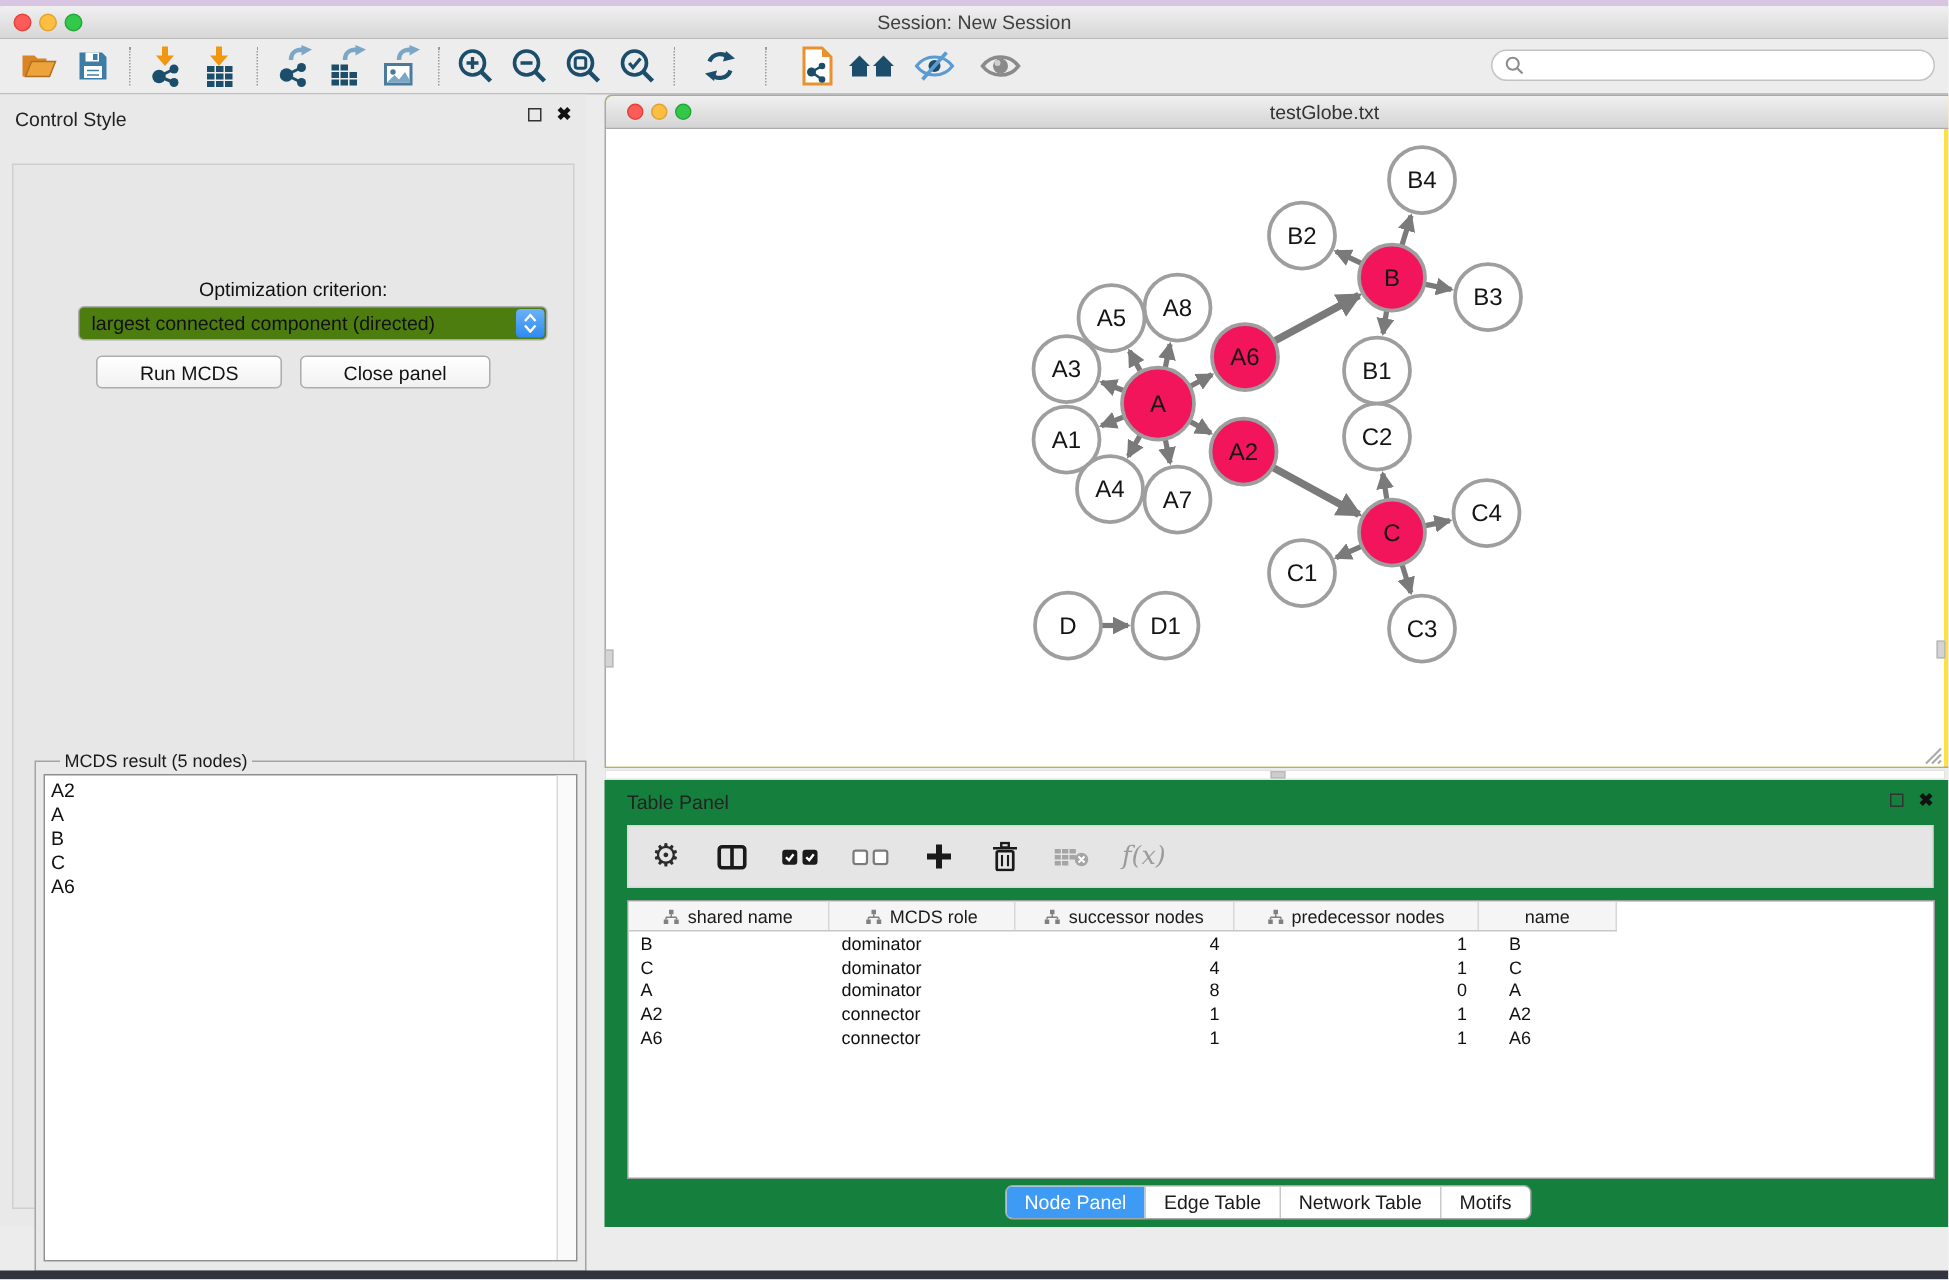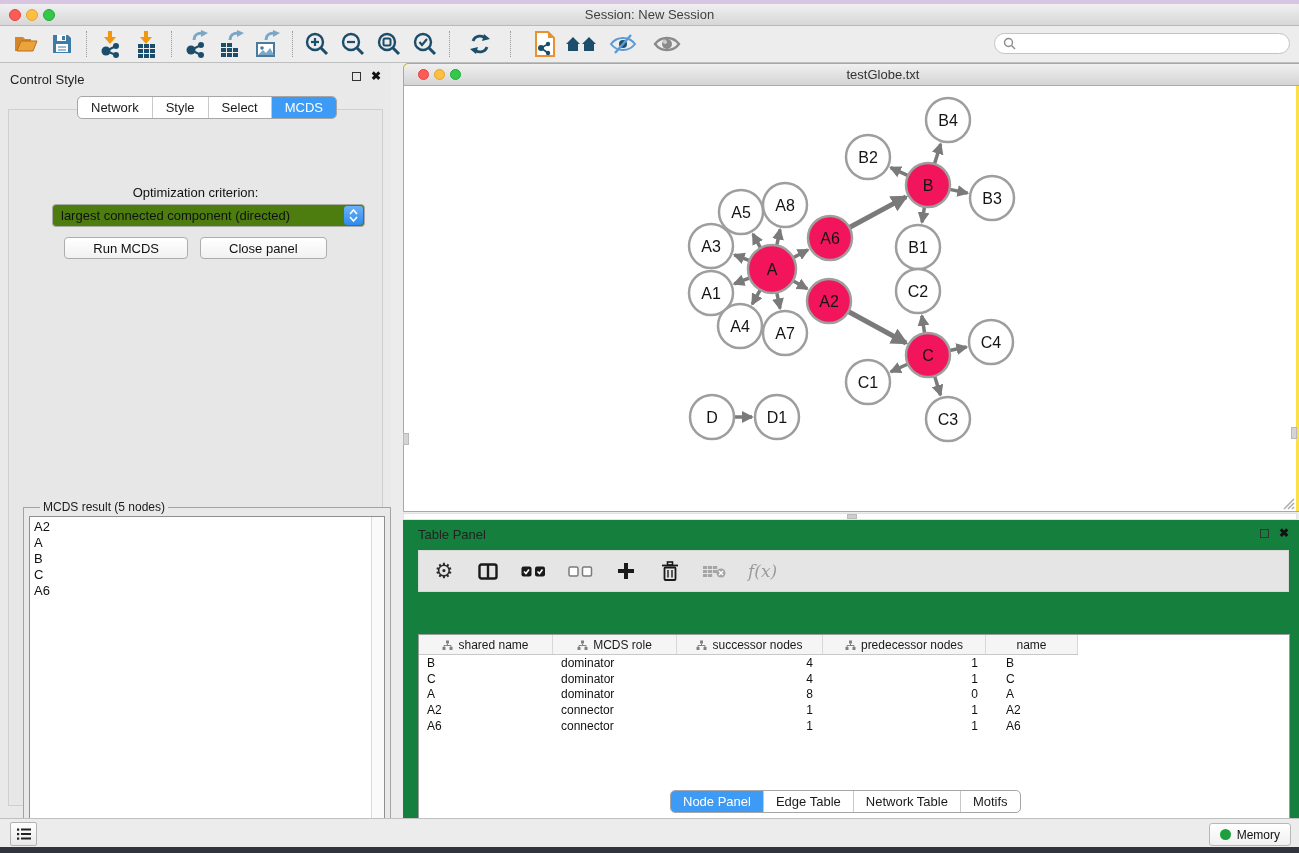--- a/index.html
+++ b/index.html
@@ -94,21 +94,21 @@
 
   
   .table-panel { position:absolute; left:403px; top:520px; width:896px; height:298px; background:#15803d; }
   .table-panel .panel-title { position:absolute; left:15px; top:7px; }
   .tp-toolbar { position:absolute; left:15px; top:30px; width:871px; height:42px; background:#E5E5E5;
     border:1px solid #D8D8D8; display:flex; align-items:center; padding-left:14px; gap:22px; }
   .tp-ico { display:flex; align-items:center; justify-content:center; min-width:22px; height:26px; }
   .gear-glyph { font-size:21px; color:#2B2B2B; line-height:22px; }
   .fx-glyph { font-family:"DejaVu Serif",serif; font-style:italic; font-size:17px; color:#9B9B9B; }
   .node-table { position:absolute; left:15px; top:80px; width:872px; height:186px; background:#fff;
-    border:1px solid #9C9C9C; overflow:hidden;margin-top:34px; }
+    border:1px solid #9C9C9C; overflow:hidden; }
   .nt-header { display:flex; height:20px; background:#F5F5F5; border-bottom:1px solid #C8C8C8;
     width:660px; }
   .nt-header .hcell { display:flex; align-items:center; justify-content:center; gap:5px;
     font-size:12px; color:#1A1A1A; border-right:1px solid #D8D8D8; height:100%; }
   .nt-row { display:flex; height:15.7px; align-items:center; }
   .nt-row .cell { font-size:12px; color:#111; white-space:nowrap; overflow:hidden; }
   .tp-tabs { left:267px; top:270px; }
   .tp-tabs .seg-item { padding:3px 12px; }
 
   
@@ -325,26 +325,20 @@
               <div>A2</div>
               <div>A</div>
               <div>B</div>
               <div>C</div>
               <div>A6</div>
             </div>
           <div class="mcds-scroll"></div>
         </div>
       </fieldset>
     </div>
-    <div class="seg cp-tabs">
-        <span class="seg-item">Network</span>
-        <span class="seg-item">Style</span>
-        <span class="seg-item">Select</span>
-        <span class="seg-item active">MCDS</span>
-      </div>
   </div>
 
   <div class="net-window">
     <div class="net-titlebar">
       <span class="tl2 red"></span>
       <span class="tl2 yellow"></span>
       <span class="tl2 green"></span>
       <div class="title">testGlobe.txt</div>
     </div>
     <div class="net-canvas">
@@ -592,35 +586,15 @@
         </div>
     </div>
     <div class="seg tp-tabs">
         <span class="seg-item active">Node Panel</span>
         <span class="seg-item">Edge Table</span>
         <span class="seg-item">Network Table</span>
         <span class="seg-item">Motifs</span>
       </div>
   </div>
 
-  <div class="statusbar">
-    <div class="status-list-btn">
-      <svg width="16" height="16" viewBox="0 0 16 16">
-          <g stroke="#222" stroke-width="2">
-            <line x1="5" y1="3.5" x2="15" y2="3.5"></line>
-            <line x1="5" y1="8" x2="15" y2="8"></line>
-            <line x1="5" y1="12.5" x2="15" y2="12.5"></line>
-          </g>
-          <g fill="#222">
-            <rect x="1" y="2.5" width="2.2" height="2.2"></rect>
-            <rect x="1" y="7" width="2.2" height="2.2"></rect>
-            <rect x="1" y="11.5" width="2.2" height="2.2"></rect>
-          </g>
-        </svg>
-    </div>
-    <div class="memory-btn">
-      <span class="memory-dot"></span>
-      <span>Memory</span>
-    </div>
-  </div>
 
   <div class="desktop-bottom"></div>
 </div>
 
 </body></html>

